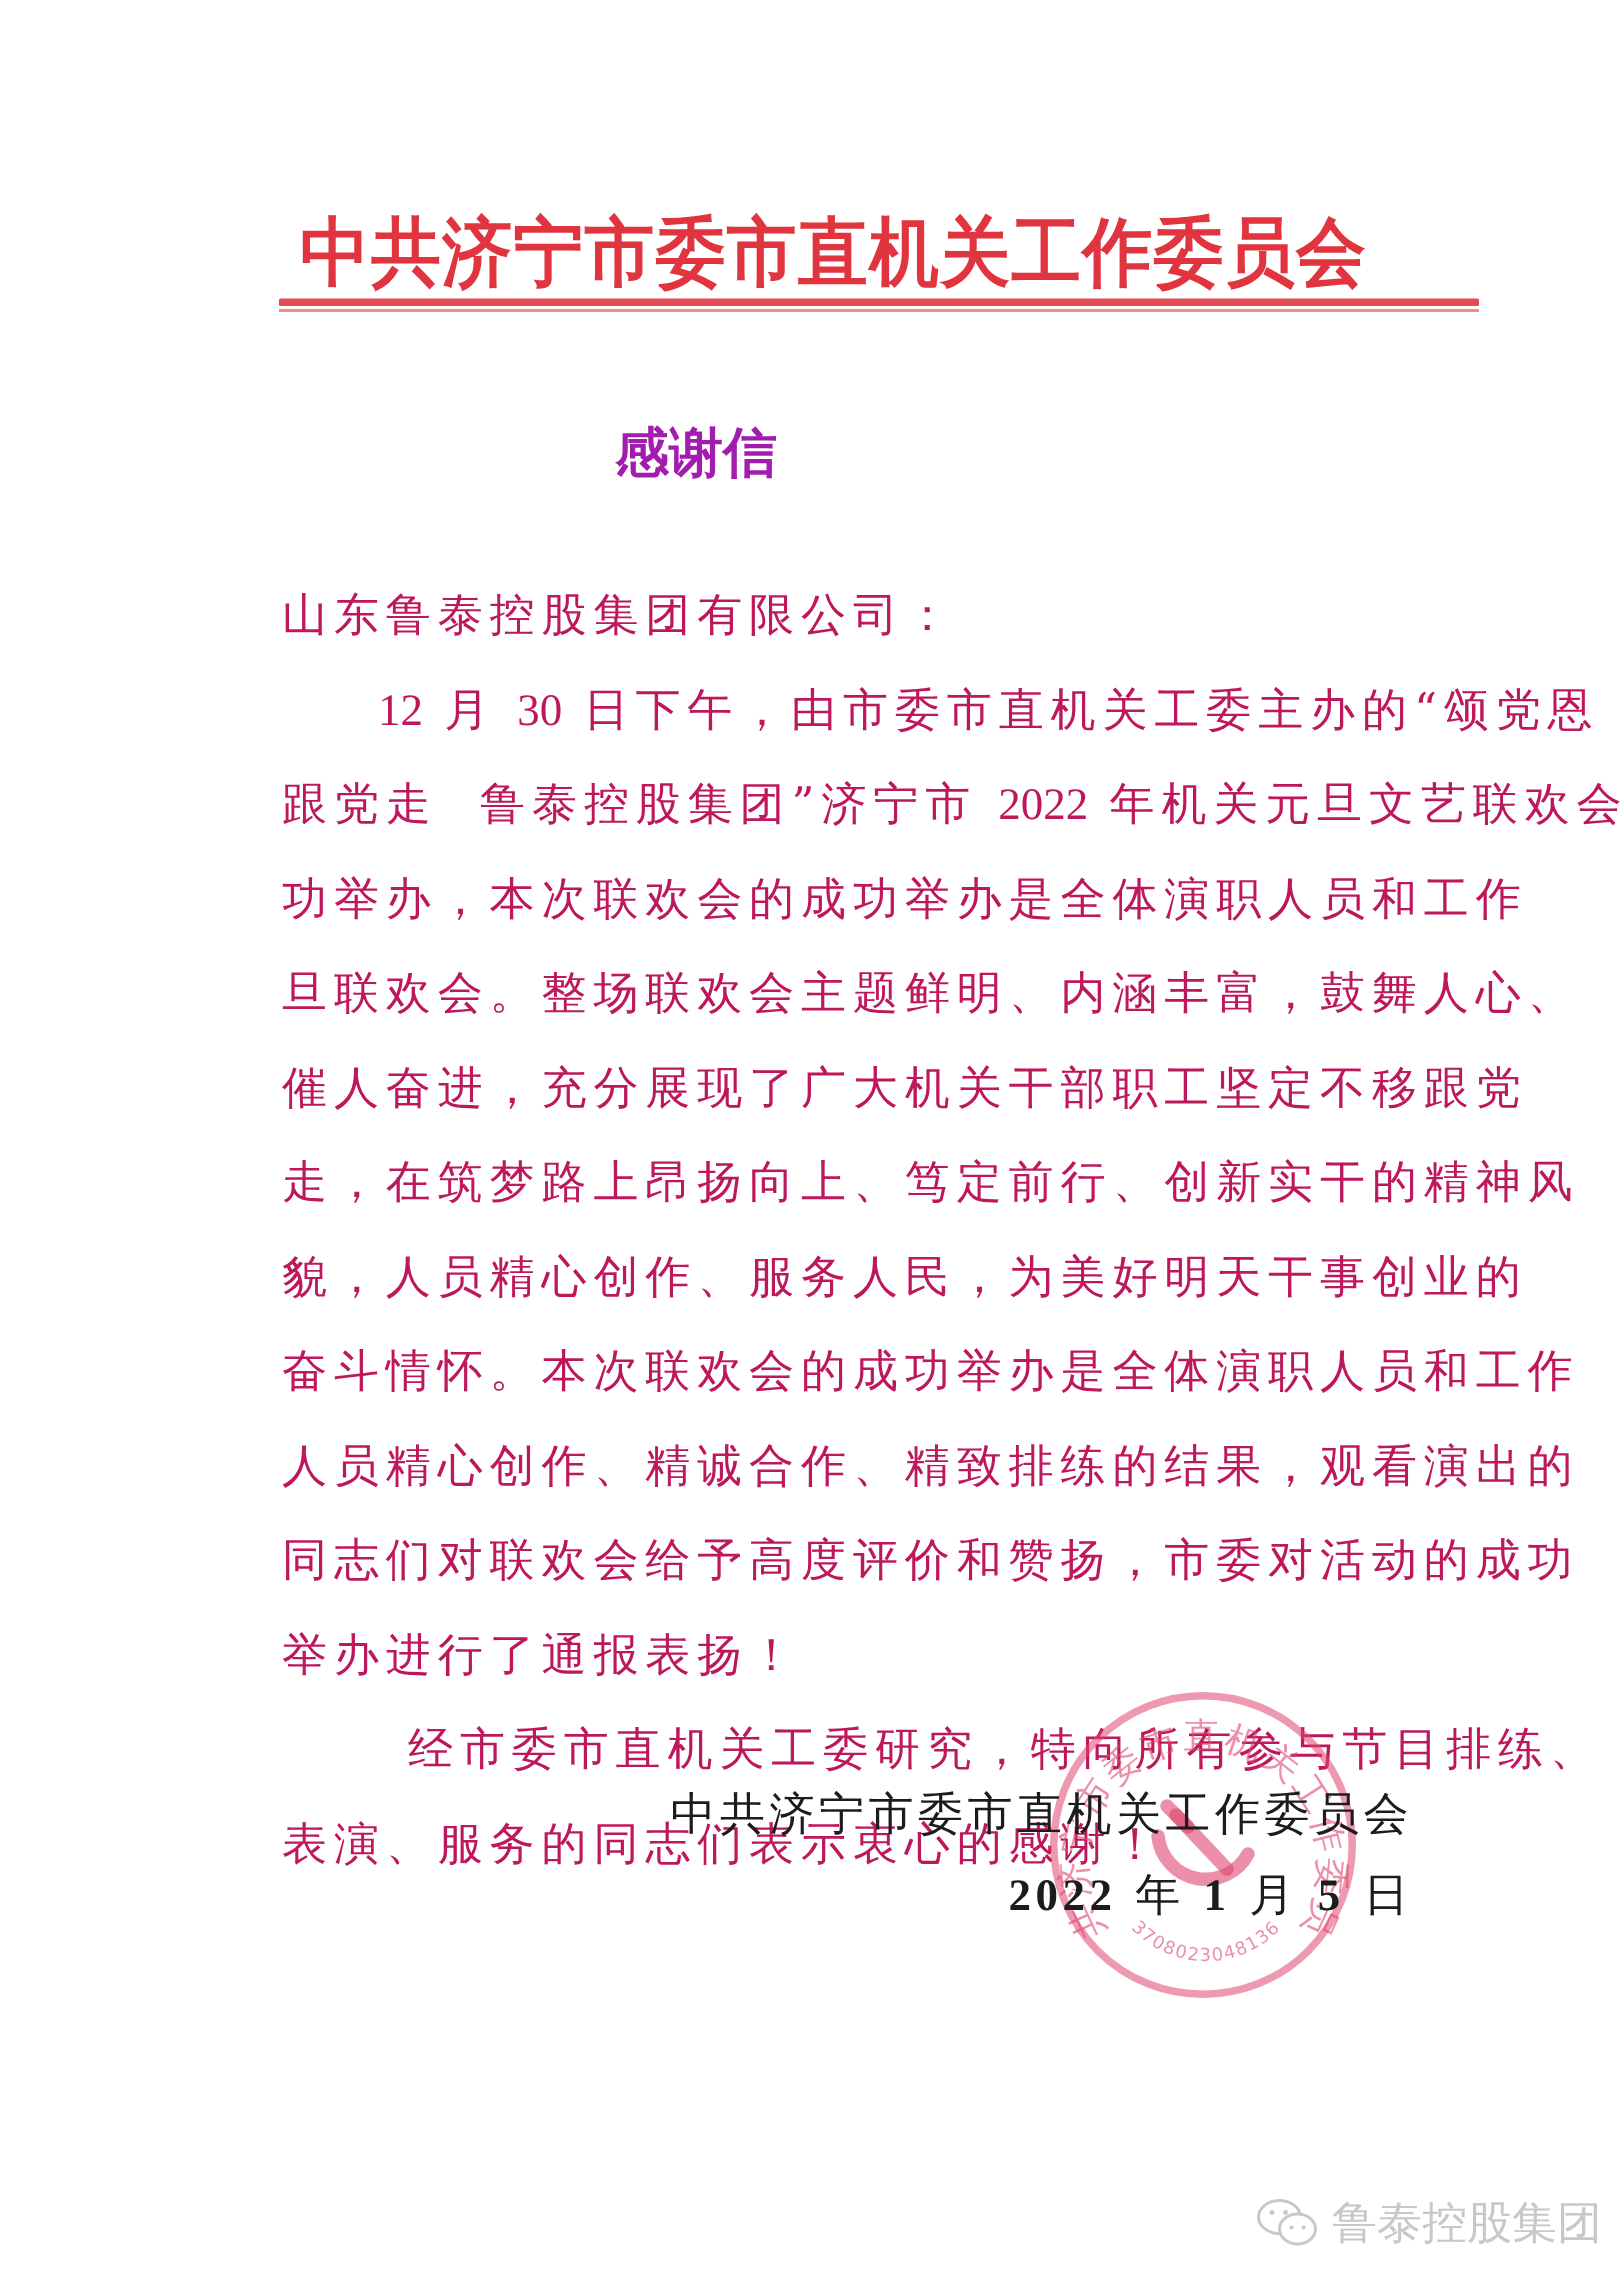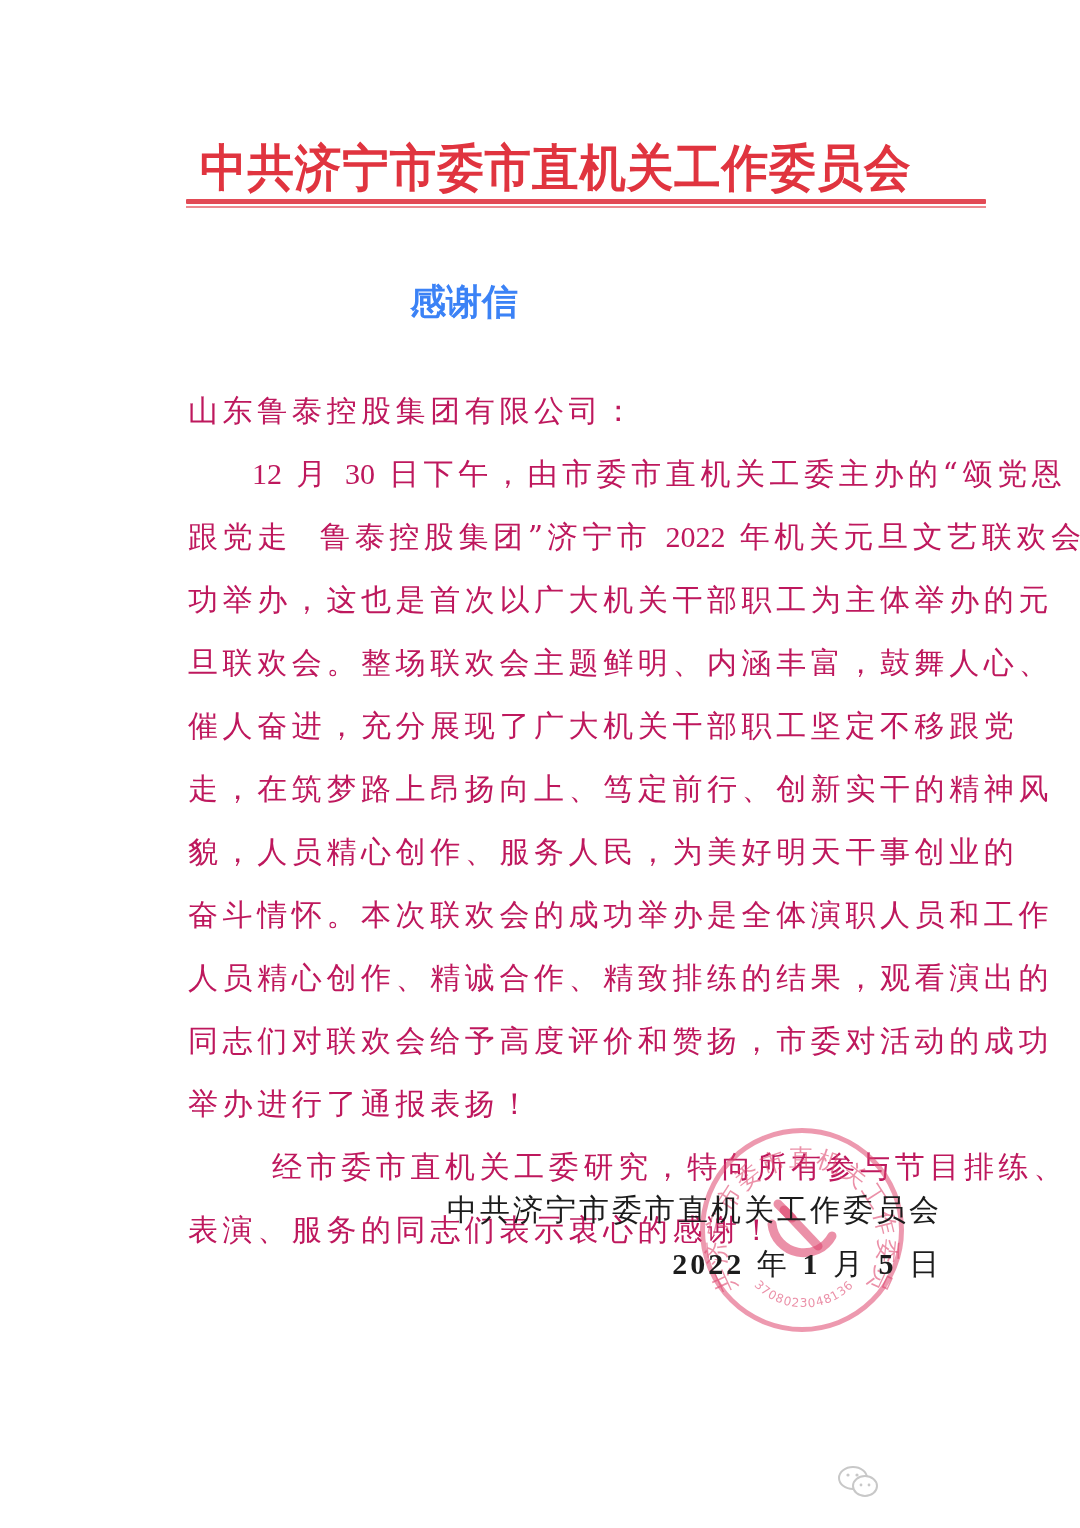--- a/index.html
+++ b/index.html
@@ -18,21 +18,21 @@
   .rule {
     position: absolute; left: 186px; top: 199px; width: 800px; height: 5px;
     background: #e24a55; border-radius: 1px;
   }
   .rule-thin {
     position: absolute; left: 186px; top: 206px; width: 800px; height: 2px;
     background: #ec8a90;
   }
   .title {
     position: absolute; left: 0; width: 928px; top: 278px; text-align: center;
-    font-size: 36px; font-weight: bold; color: #3b82f6;
+    font-size: 36px; font-weight: bold; color: #a21caf;
     font-family: "DejaVu Sans", "Liberation Sans", sans-serif;
   }
   .line {
     position: absolute; left: 188px; width: 756px; height: 40px; line-height: 40px;
     font-size: 30px; white-space: nowrap; letter-spacing: 4.6px; color: #be185d;
   }
   .line.indent { left: 252px; width: 692px; }
   .line .num { font-weight: normal; font-family: "Liberation Serif", "DejaVu Serif", serif; letter-spacing: 0; }
   .sign {
     position: absolute; right: 138px; font-size: 30px; height: 40px; line-height: 40px;
@@ -56,21 +56,21 @@
 <div class="letterhead">中共济宁市委市直机关工作委员会</div>
 <div class="rule"></div>
 <div class="rule-thin"></div>
 
 <div class="title">感谢信</div>
 
 <div class="line" style="top:391px;">山东鲁泰控股集团有限公司：</div>
 
 <div class="line indent" style="top:454px;"><span class="num">12</span><span> 月 </span><span class="num">30</span><span> 日下午，由市委市直机关工委主办的“颂党恩</span></div>
 <div class="line" style="top:517px;"><span style="white-space:pre;">跟党走  鲁泰控股集团”济宁市 </span><span class="num">2022</span><span> 年机关元旦文艺联欢会成</span></div>
-<div class="line" style="top:580px;">功举办，这也是首次以广大机关干部职工为主体举办的元</div>
+<div class="line" style="top:580px;">功举办，本次联欢会的成功举办是全体演职人员和工作</div>
 <div class="line" style="top:643px;">旦联欢会。整场联欢会主题鲜明、内涵丰富，鼓舞人心、</div>
 <div class="line" style="top:706px;">催人奋进，充分展现了广大机关干部职工坚定不移跟党</div>
 <div class="line" style="top:769px;">走，在筑梦路上昂扬向上、笃定前行、创新实干的精神风</div>
 <div class="line" style="top:832px;">貌，人员精心创作、服务人民，为美好明天干事创业的</div>
 <div class="line" style="top:895px;">奋斗情怀。本次联欢会的成功举办是全体演职人员和工作</div>
 <div class="line" style="top:958px;">人员精心创作、精诚合作、精致排练的结果，观看演出的</div>
 <div class="line" style="top:1021px;">同志们对联欢会给予高度评价和赞扬，市委对活动的成功</div>
 <div class="line" style="top:1084px;">举办进行了通报表扬！</div>
 
 <div class="line indent" style="top:1147px;margin-left:20px;">经市委市直机关工委研究，特向所有参与节目排练、</div>
@@ -101,13 +101,14 @@
 
 <div class="watermark">
   <svg class="wm-icon" viewBox="0 0 46 36">
     <ellipse cx="17" cy="14" rx="14" ry="11" fill="none" stroke="#c8c8c8" stroke-width="2"></ellipse>
     <ellipse cx="29" cy="22" rx="12" ry="10" fill="#fff" stroke="#c8c8c8" stroke-width="2"></ellipse>
     <circle cx="12" cy="11" r="1.6" fill="#c8c8c8"></circle>
     <circle cx="21" cy="11" r="1.6" fill="#c8c8c8"></circle>
     <circle cx="25" cy="21" r="1.4" fill="#c8c8c8"></circle>
     <circle cx="33" cy="21" r="1.4" fill="#c8c8c8"></circle>
   </svg>
+  <span>鲁泰控股集团</span>
 </div>
 
 </body></html>

